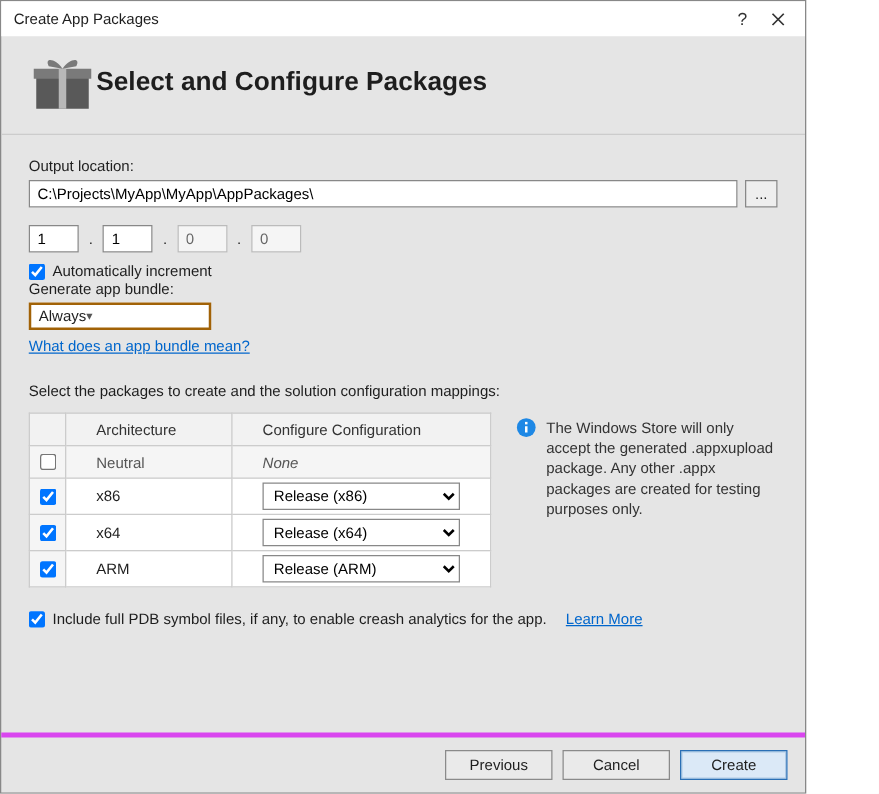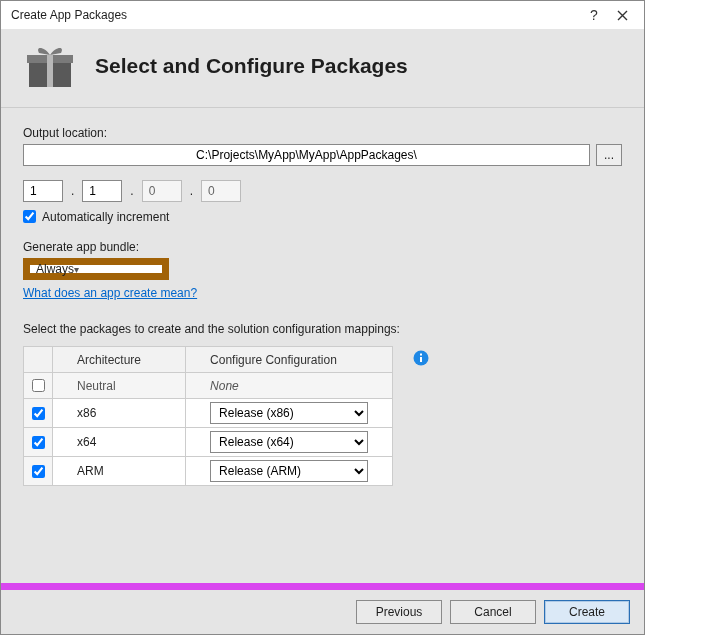--- a/index.html
+++ b/index.html
@@ -31,21 +31,20 @@
     width: 28px; height: 28px;
     display: flex; align-items: center; justify-content: center;
     font-size: 14px;
     color: #333;
   }
   .header {
     padding: 14px 22px 18px 22px;
     border-bottom: 1px solid #ccc;
     display: flex;
     align-items: center;
-    gap: 18px;
   }
   .header .gift-icon { width: 54px; height: 46px; }
   .header h1 {
     margin: 0;
     font-size: 21px;
     font-weight: 600;
   }
   .body {
     flex: 1;
     padding: 18px 22px 10px 22px;
@@ -53,39 +52,38 @@
   }
   .label { display: block; margin-bottom: 4px; }
   .row { display: flex; align-items: center; gap: 6px; }
   .textbox {
     border: 1px solid #888;
     height: 22px;
     padding: 2px 6px;
     font-family: inherit;
     font-size: 12px;
     background: #fff;
-    text-align: center;
   }
   .output-row { display: flex; gap: 6px; margin-bottom: 14px; }
   .output-row .textbox { flex: 1; }
   .browse-btn {
     width: 26px; height: 22px;
     border: 1px solid #888;
     background: #eee;
     display: flex; align-items: center; justify-content: center;
     font-size: 12px;
   }
   .ver-box { width: 40px; text-align: left; }
   .ver-box.readonly { background: #f5f5f5; color: #666; border-color: #bbb; }
   .dot { padding: 0 2px; }
-  .check-row { display: flex; align-items: flex-start; gap: 6px; margin-top: 8px; }
+  .check-row { display: flex; align-items: flex-end; gap: 6px; margin-top: 8px; }
   .check-row input[type=checkbox] { margin: 0; }
-  .section-gap { margin-top: 16px; }
+  .section-gap { }
   .combo {
-    border: 7px solid #a16207;
+    border: 2px solid #a16207;
     background: #fff;
     height: 22px;
     width: 146px;
     display: flex;
     align-items: center;
     padding: 0 4px 0 6px;
     justify-content: flex-start;
     font-size: 12px;
   }
   .combo .chev { font-size: 10px; color: #555; }
@@ -120,21 +118,21 @@
     font-size: 12px;
     padding: 0 4px;
     background: #fff;
   }
   .info-panel { flex: 1; display: flex; gap: 8px; font-size: 12px; padding-top: 4px;}
   .info-panel .info-ico {
     width: 16px; height: 16px; flex-shrink: 0;
   }
   .info-panel .msg { line-height: 1.35; color: #333; }
   .footer {
-    border-top: 7px solid #d946ef;
+    border-top: 4px solid #d946ef;
     padding: 10px 14px;
     display: flex;
     justify-content: flex-end;
     gap: 8px;
   }
   .btn {
     min-width: 86px;
     height: 24px;
     border: 1px solid #8a8a8a;
     background: #eaeaea;
@@ -202,21 +200,21 @@
       <span>Automatically increment</span>
     </div>
 
     <div class="section-gap">
       <label class="label">Generate app bundle:</label>
       <div class="combo">
         <span>Always</span>
         <span class="chev">▾</span>
       </div>
       <div style="margin-top:6px;">
-        <span class="link">What does an app create mean?</span>
+        <span class="link">What does an app bundle mean?</span>
       </div>
     </div>
 
     <div class="section-gap" style="margin-top:22px;">
       <div>Select the packages to create and the solution configuration mappings:</div>
       <div class="pkg-area">
         <table class="pkg">
           <thead>
             <tr>
               <th class="cb-cell"></th>
@@ -249,24 +247,31 @@
         </table>
 
         <div class="info-panel">
           <span class="info-ico">
             <svg width="16" height="16" viewBox="0 0 16 16">
               <circle cx="8" cy="8" r="7.5" fill="#1e88e5"></circle>
               <rect x="7" y="7" width="2" height="5" fill="#fff"></rect>
               <rect x="7" y="3.5" width="2" height="2" fill="#fff"></rect>
             </svg>
           </span>
+          <div class="msg">The Windows Store will only accept the generated .appxupload package. Any other .appx packages are created for testing purposes only.</div>
         </div>
       </div>
     </div>
 
+    <div class="check-row" style="margin-top:18px;">
+      <input type="checkbox" checked="" style="">
+      <span>Include full PDB symbol files, if any, to enable creash analytics for the app.</span>
+      <span>&nbsp;</span>
+      <span class="link">Learn More</span>
+    </div>
 
   </div>
 
   <div class="footer">
     <div class="btn">
         <span>Previous</span>
       </div>
     <div class="btn">
         <span>Cancel</span>
       </div>

